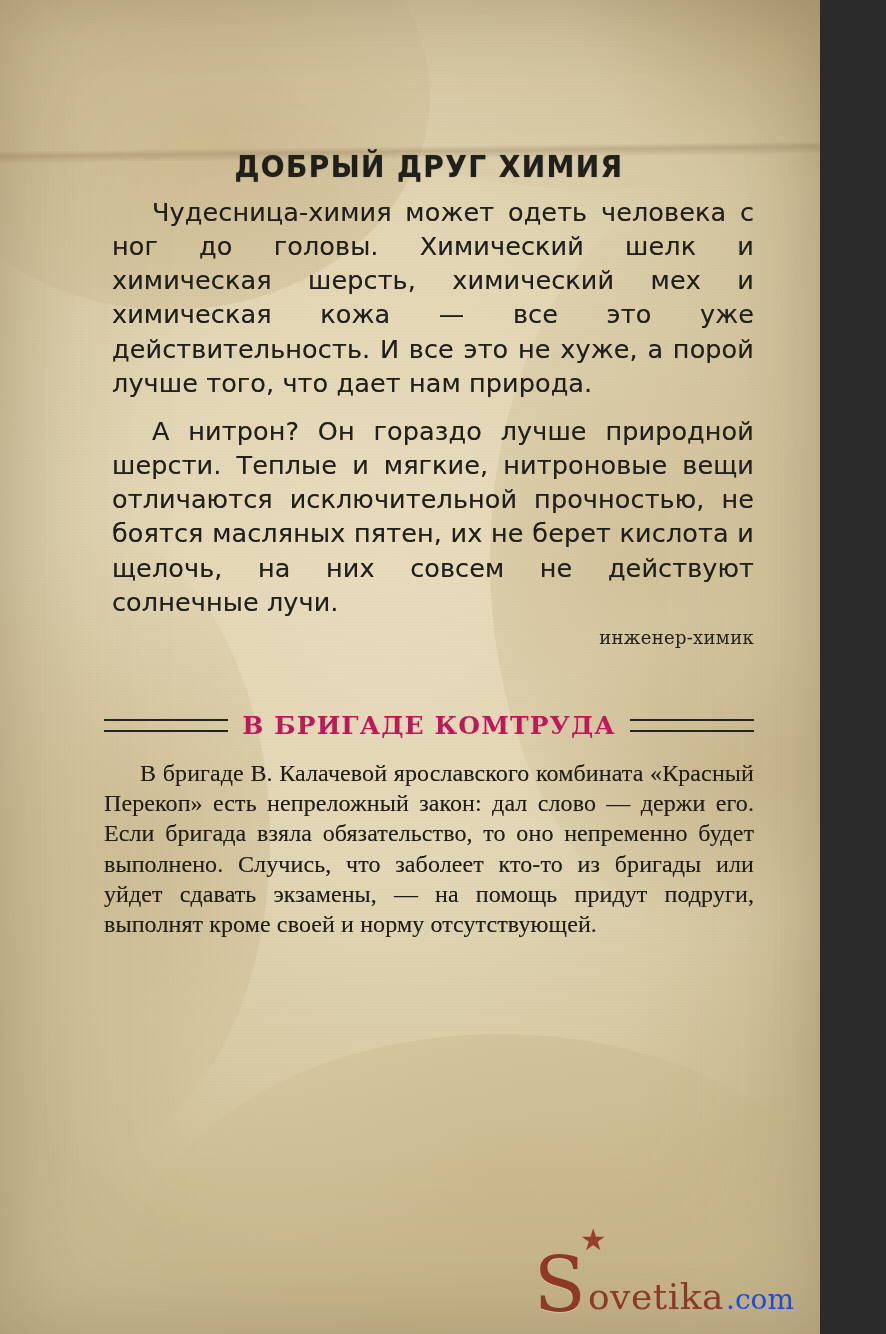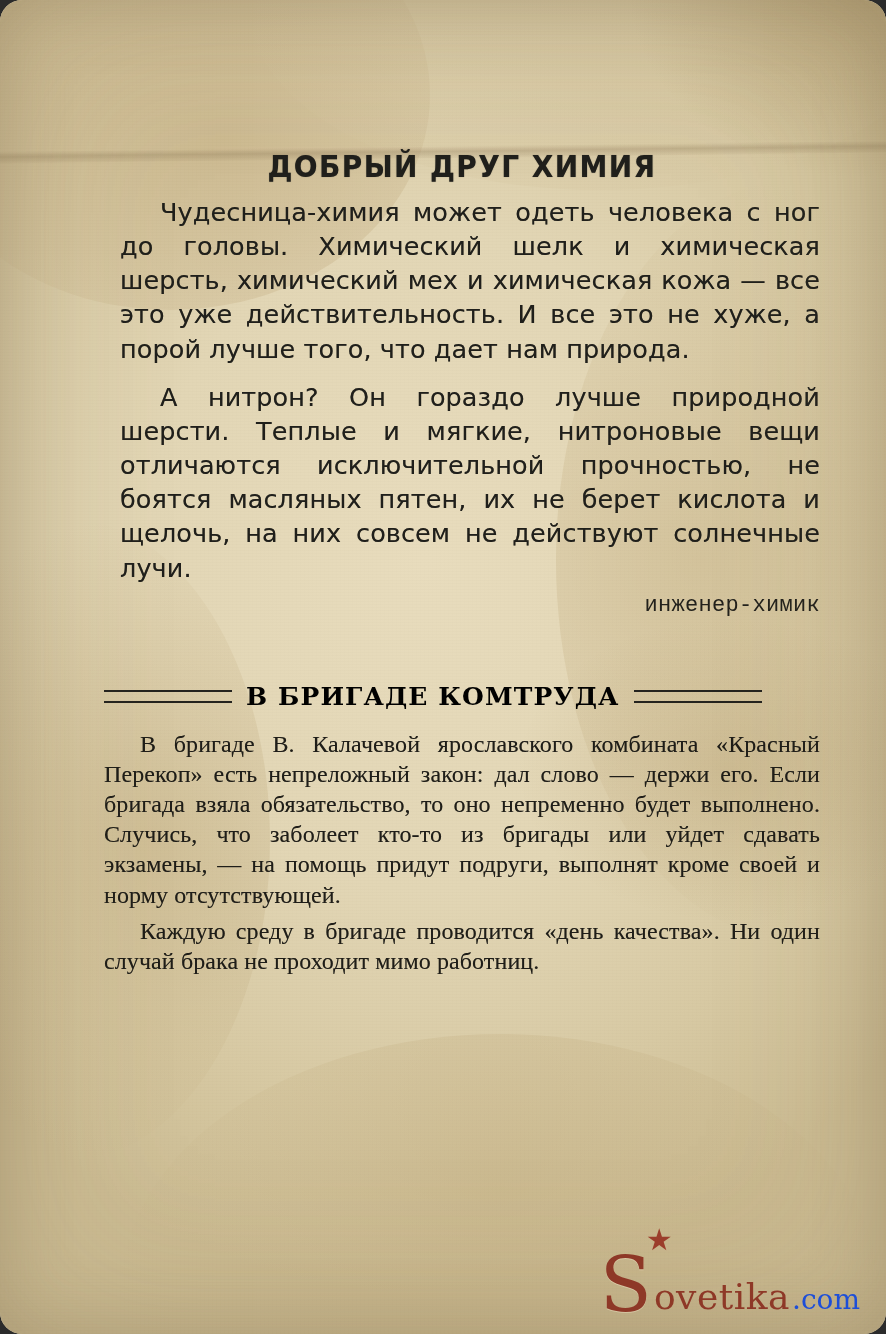--- a/index.html
+++ b/index.html
@@ -2,26 +2,25 @@
 <html lang="ru"><head>
 <meta charset="utf-8">
 <style>
   html, body {
     margin: 0;
     padding: 0;
     background: #2b2b2b;
   }
   #page {
     position: relative;
-    width: 886px;
+    width: 820px;
     height: 1334px;
     overflow: hidden;
     background: #ded3b4;
     font-family: "DejaVu Sans", sans-serif;
-    border-radius: 22px;
   }
 
   
   .paper-base {
     position: absolute;
     inset: 0;
     background:
       radial-gradient(ellipse 70% 55% at 48% 42%, #e8dcbd 0%, #e2d6b5 45%, #d7c9a3 75%, #cbbb92 100%);
   }
   .stain {
@@ -95,21 +94,21 @@
     font-weight: bold;
     font-size: 28px;
     letter-spacing: 1.4px;
     color: #20201c;
     margin: 0 0 12px 0;
     text-shadow: 0 0 1px rgba(40,38,30,0.45);
     transform: scaleY(1.06);
   }
 
   .lead p {
-    margin: 0 0 14px 16px;
+    margin: 0 0 14px 8px;
     font-family: "DejaVu Sans", sans-serif;
     font-size: 25.5px;
     line-height: 1.34;
     color: #1f1f1b;
     text-align: justify;
     text-indent: 40px;
     letter-spacing: 0.1px;
     text-shadow: 0 0 0.6px rgba(35,33,26,0.5);
   }
   .lead p.last { margin-bottom: 6px; }
@@ -122,23 +121,22 @@
     line-height: 1.22;
   }
   .signature .name {
     display: block;
     font-style: italic;
     font-size: 23px;
     letter-spacing: 0.4px;
   }
   .signature .role {
     display: block;
-    font-size: 22px;
+    font-size: 18px;
     letter-spacing: 0.3px;
-    font-family: Liberation Mono, monospace;
   }
 
   
   .section-head {
     display: flex;
     align-items: center;
     gap: 14px;
     margin: 62px 0 18px 0;
   }
   .section-head .rule {
@@ -148,21 +146,21 @@
     border-bottom: 2.5px solid #24231e;
   }
   .section-head .rule.left { max-width: 128px; }
   .section-head .rule.right { max-width: 128px; }
   .section-head .label {
     flex: 0 0 auto;
     font-family: "DejaVu Serif", serif;
     font-weight: bold;
     font-size: 25px;
     letter-spacing: 1.1px;
-    color: #000000;
+    color: #be185d;
     white-space: nowrap;
   }
 
   .brigade p {
     margin: 0 0 2px 0;
     font-family: Liberation Serif, serif;
     font-size: 24px;
     line-height: 1.26;
     color: #1e1d18;
     text-align: justify;
@@ -239,21 +237,20 @@
     </div>
 
     <div class="section-head">
       <span class="rule left"></span>
       <span class="label">В БРИГАДЕ КОМТРУДА</span>
       <span class="rule right"></span>
     </div>
 
     <div class="brigade">
       <p>В бригаде В. Калачевой ярославского комбината «Красный Перекоп» есть непреложный закон: дал слово — держи его. Если бригада взяла обязательство, то оно непременно будет выполнено. Случись, что заболеет кто-то из бригады или уйдет сдавать экзамены, — на помощь придут подруги, выполнят кроме своей и норму отсутствующей.</p>
-      <p>Каждую среду в бригаде проводится «день качества». Ни один случай брака не проходит мимо работниц.</p>
     </div>
 
   </div>
 
   <div class="grain"></div>
   <div class="edge-shade"></div>
 
   <div class="watermark">
     <span class="star">★</span>
     <span class="big-s">S</span>

